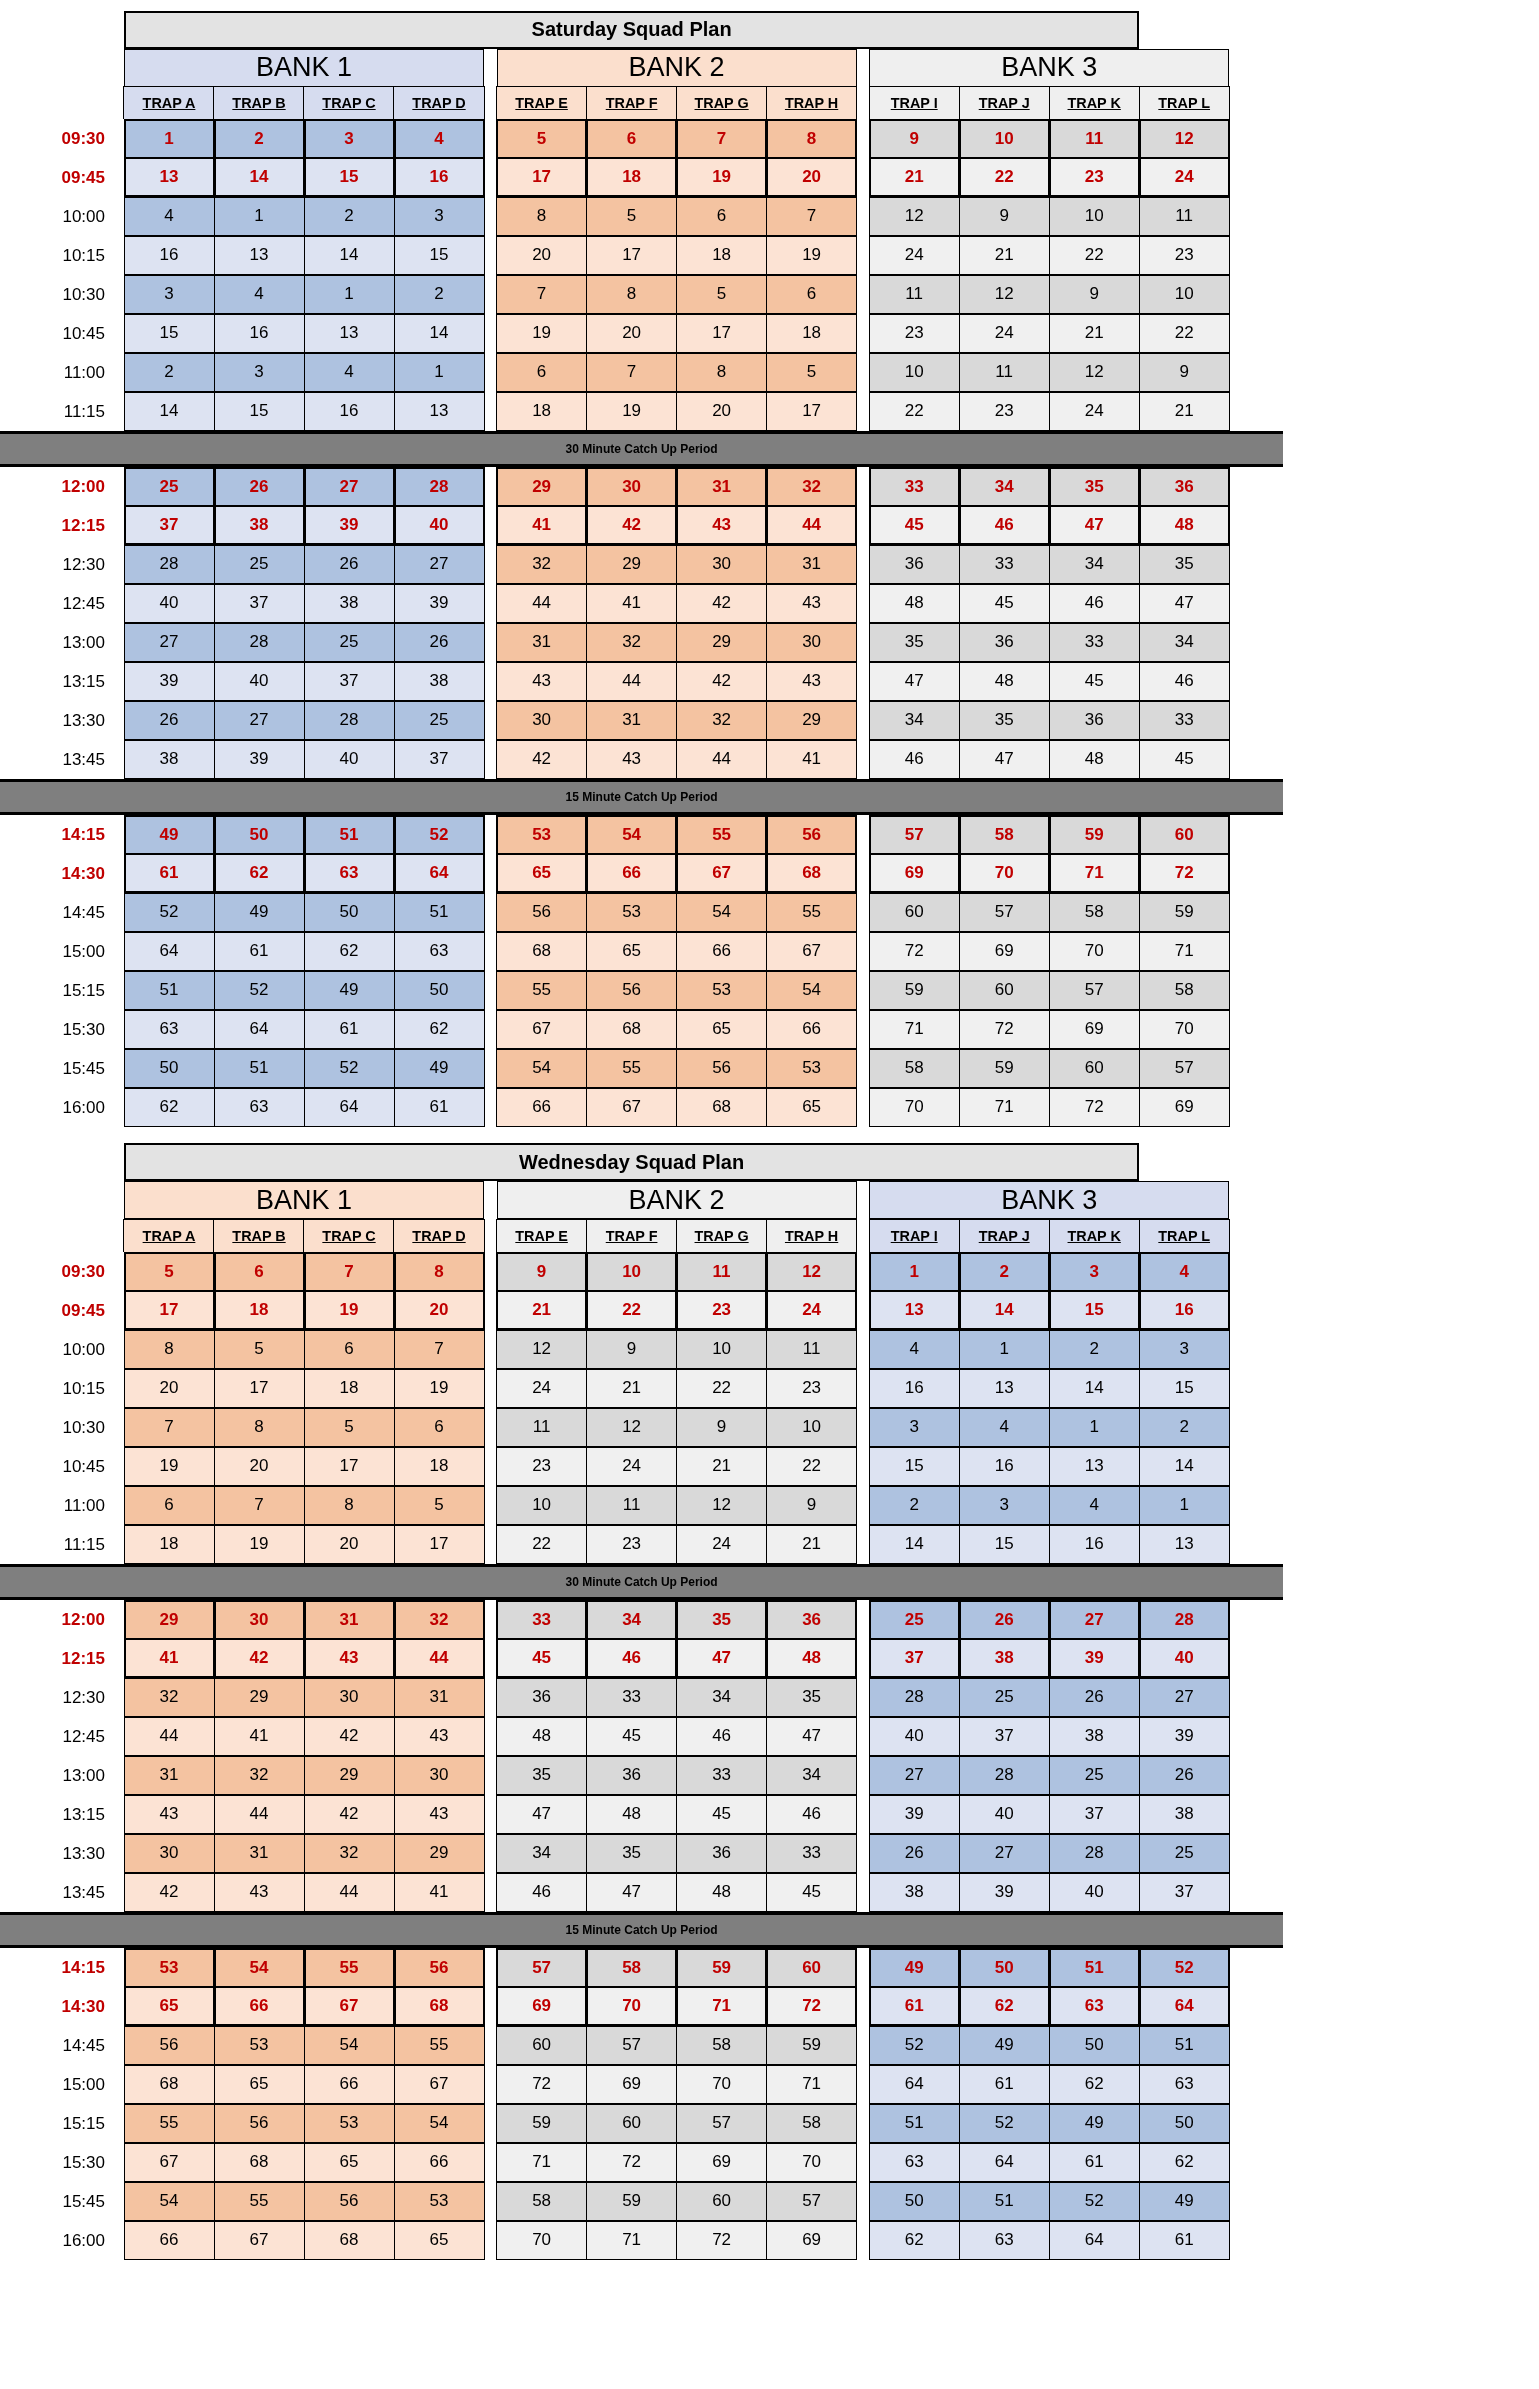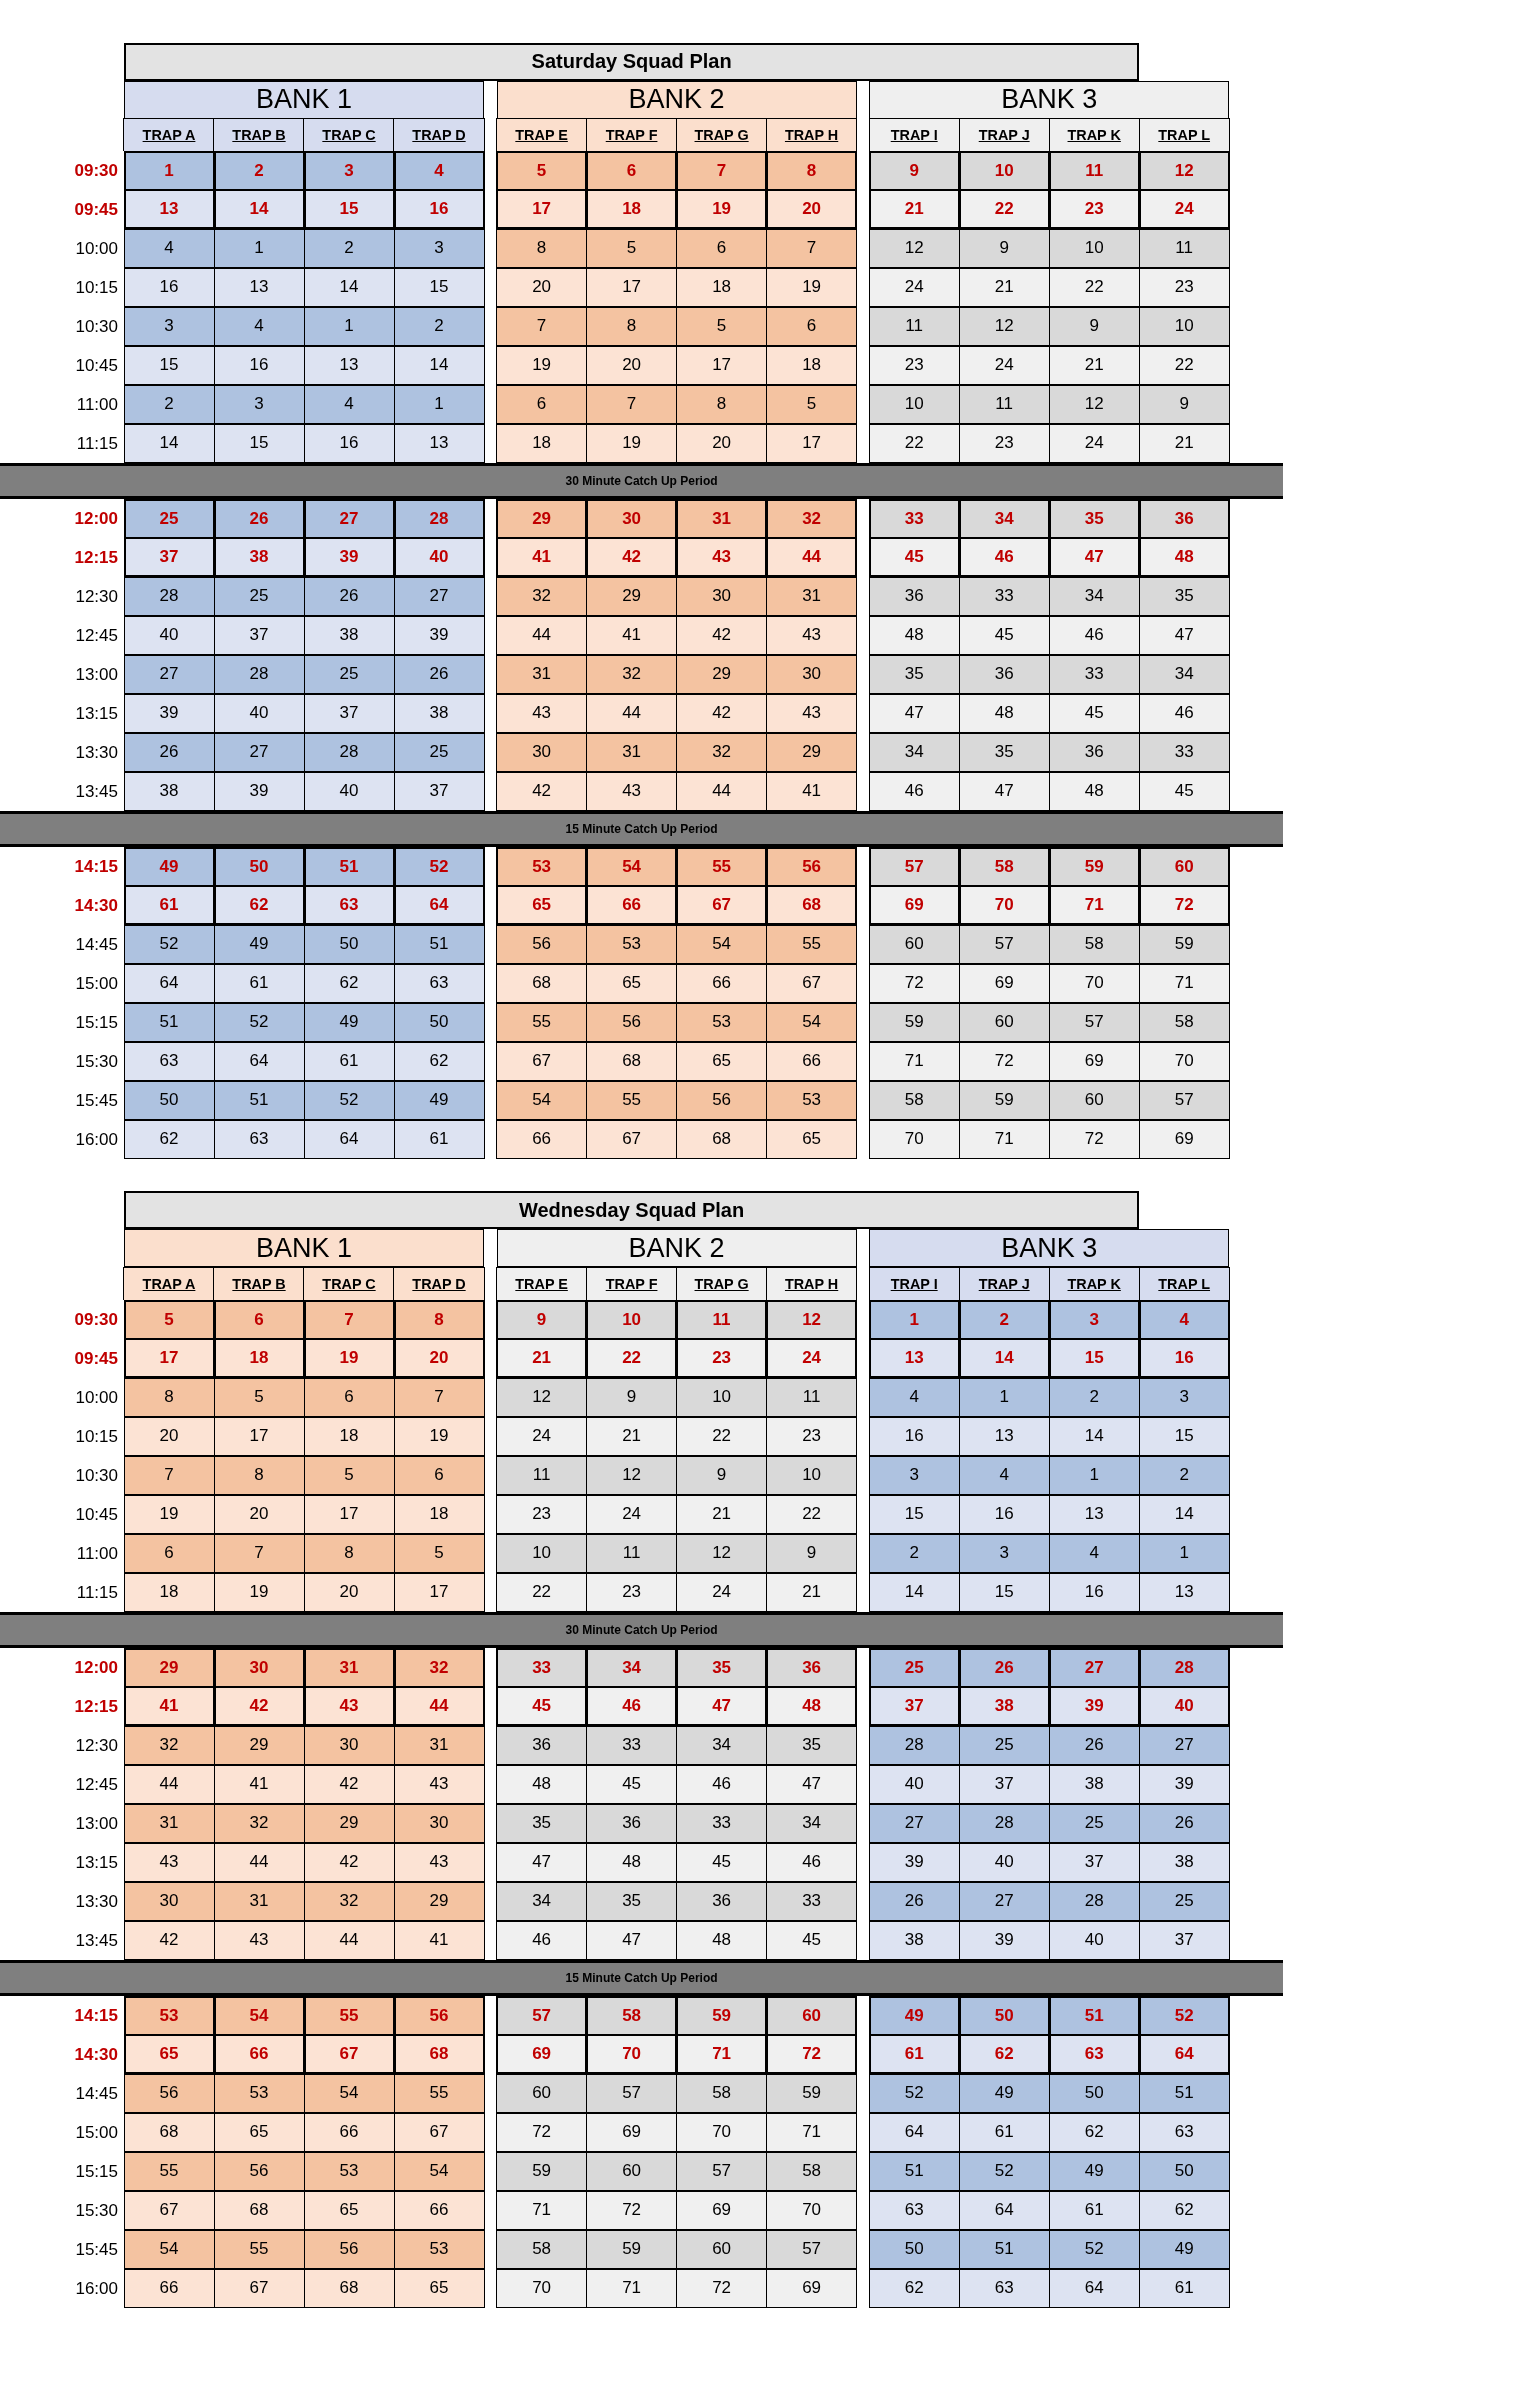--- a/index.html
+++ b/index.html
@@ -20,21 +20,20 @@
     
     grid-template-columns:
       124px
       90px 90px 90px 90px
       12.6px
       90px 90px 90px 90px
       12.6px
       90px 90px 90px 90px
       54px;
     align-items:stretch;
-    margin-top:32px;
   }
 
   .cell{
     box-sizing:border-box;
     height:39px;
     display:flex;
     align-items:center;
     justify-content:center;
     font-size:17px;
     border:0.9px solid #000;
@@ -75,21 +74,21 @@
     font-size:14.4px;font-weight:bold;
     border:1.4px solid #000;
     margin:-0.7px;
     text-decoration:underline;
   }
 
   .time{
     box-sizing:border-box;
     height:39px;
     display:flex;align-items:center;justify-content:flex-end;
-    padding-right:6px;
+    padding-right:19px;
     font-size:17px;
     border:none;
     background:#fff;
   }
   .time.hl{color:#c00000;font-weight:bold;}
   .val.hl{color:#c00000;font-weight:bold;}
 
   
   .cell.top-thick{border-top:2.7px solid #000;}
   .cell.bot-thick{border-bottom:2.7px solid #000;}

